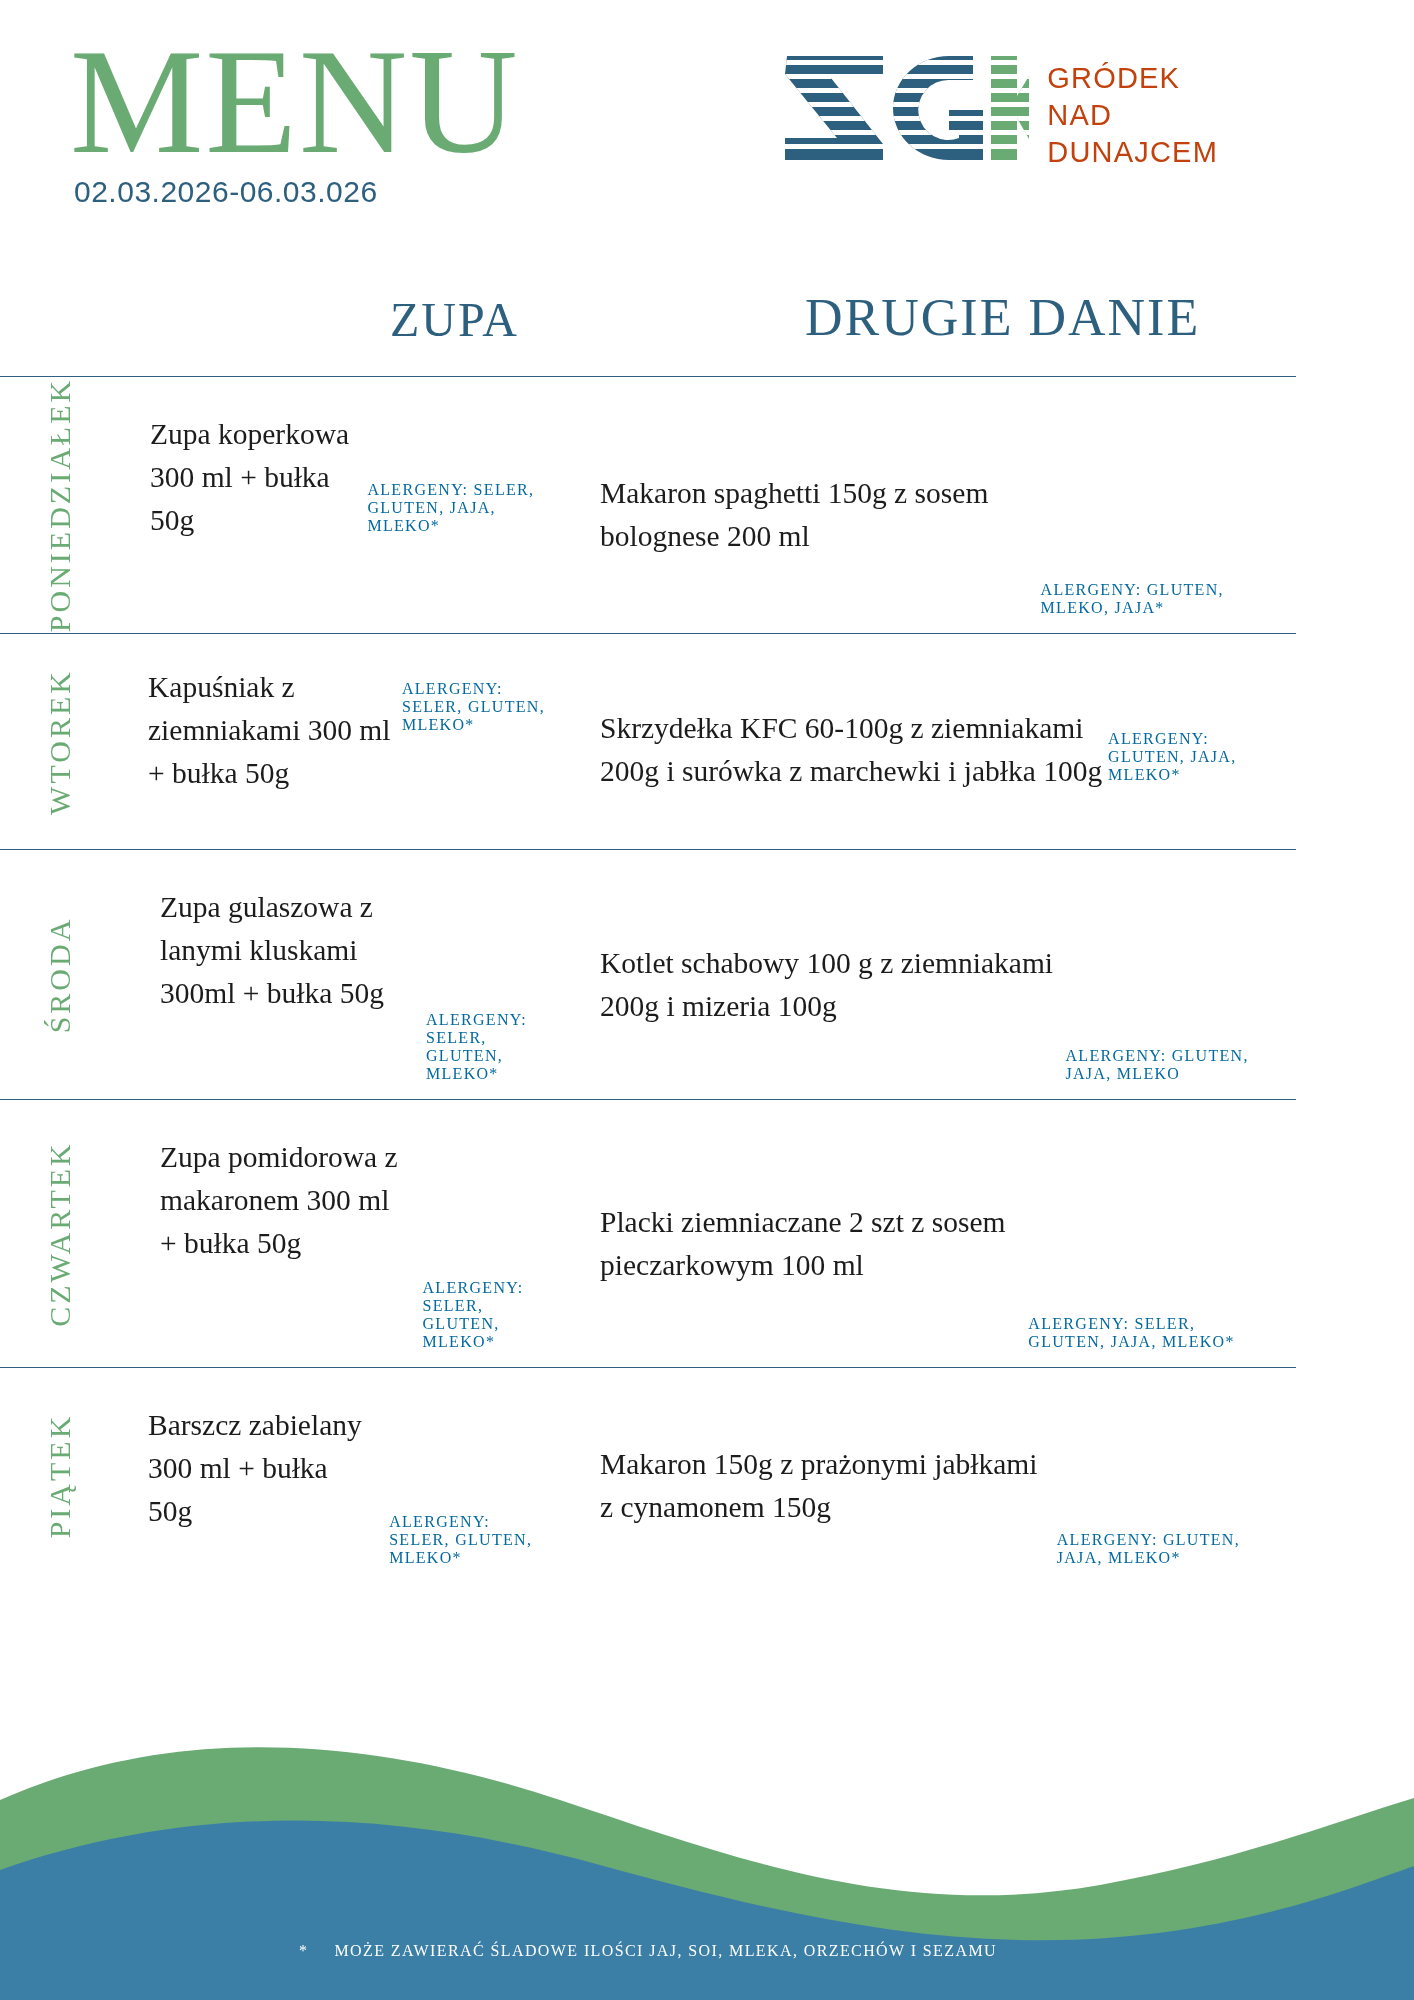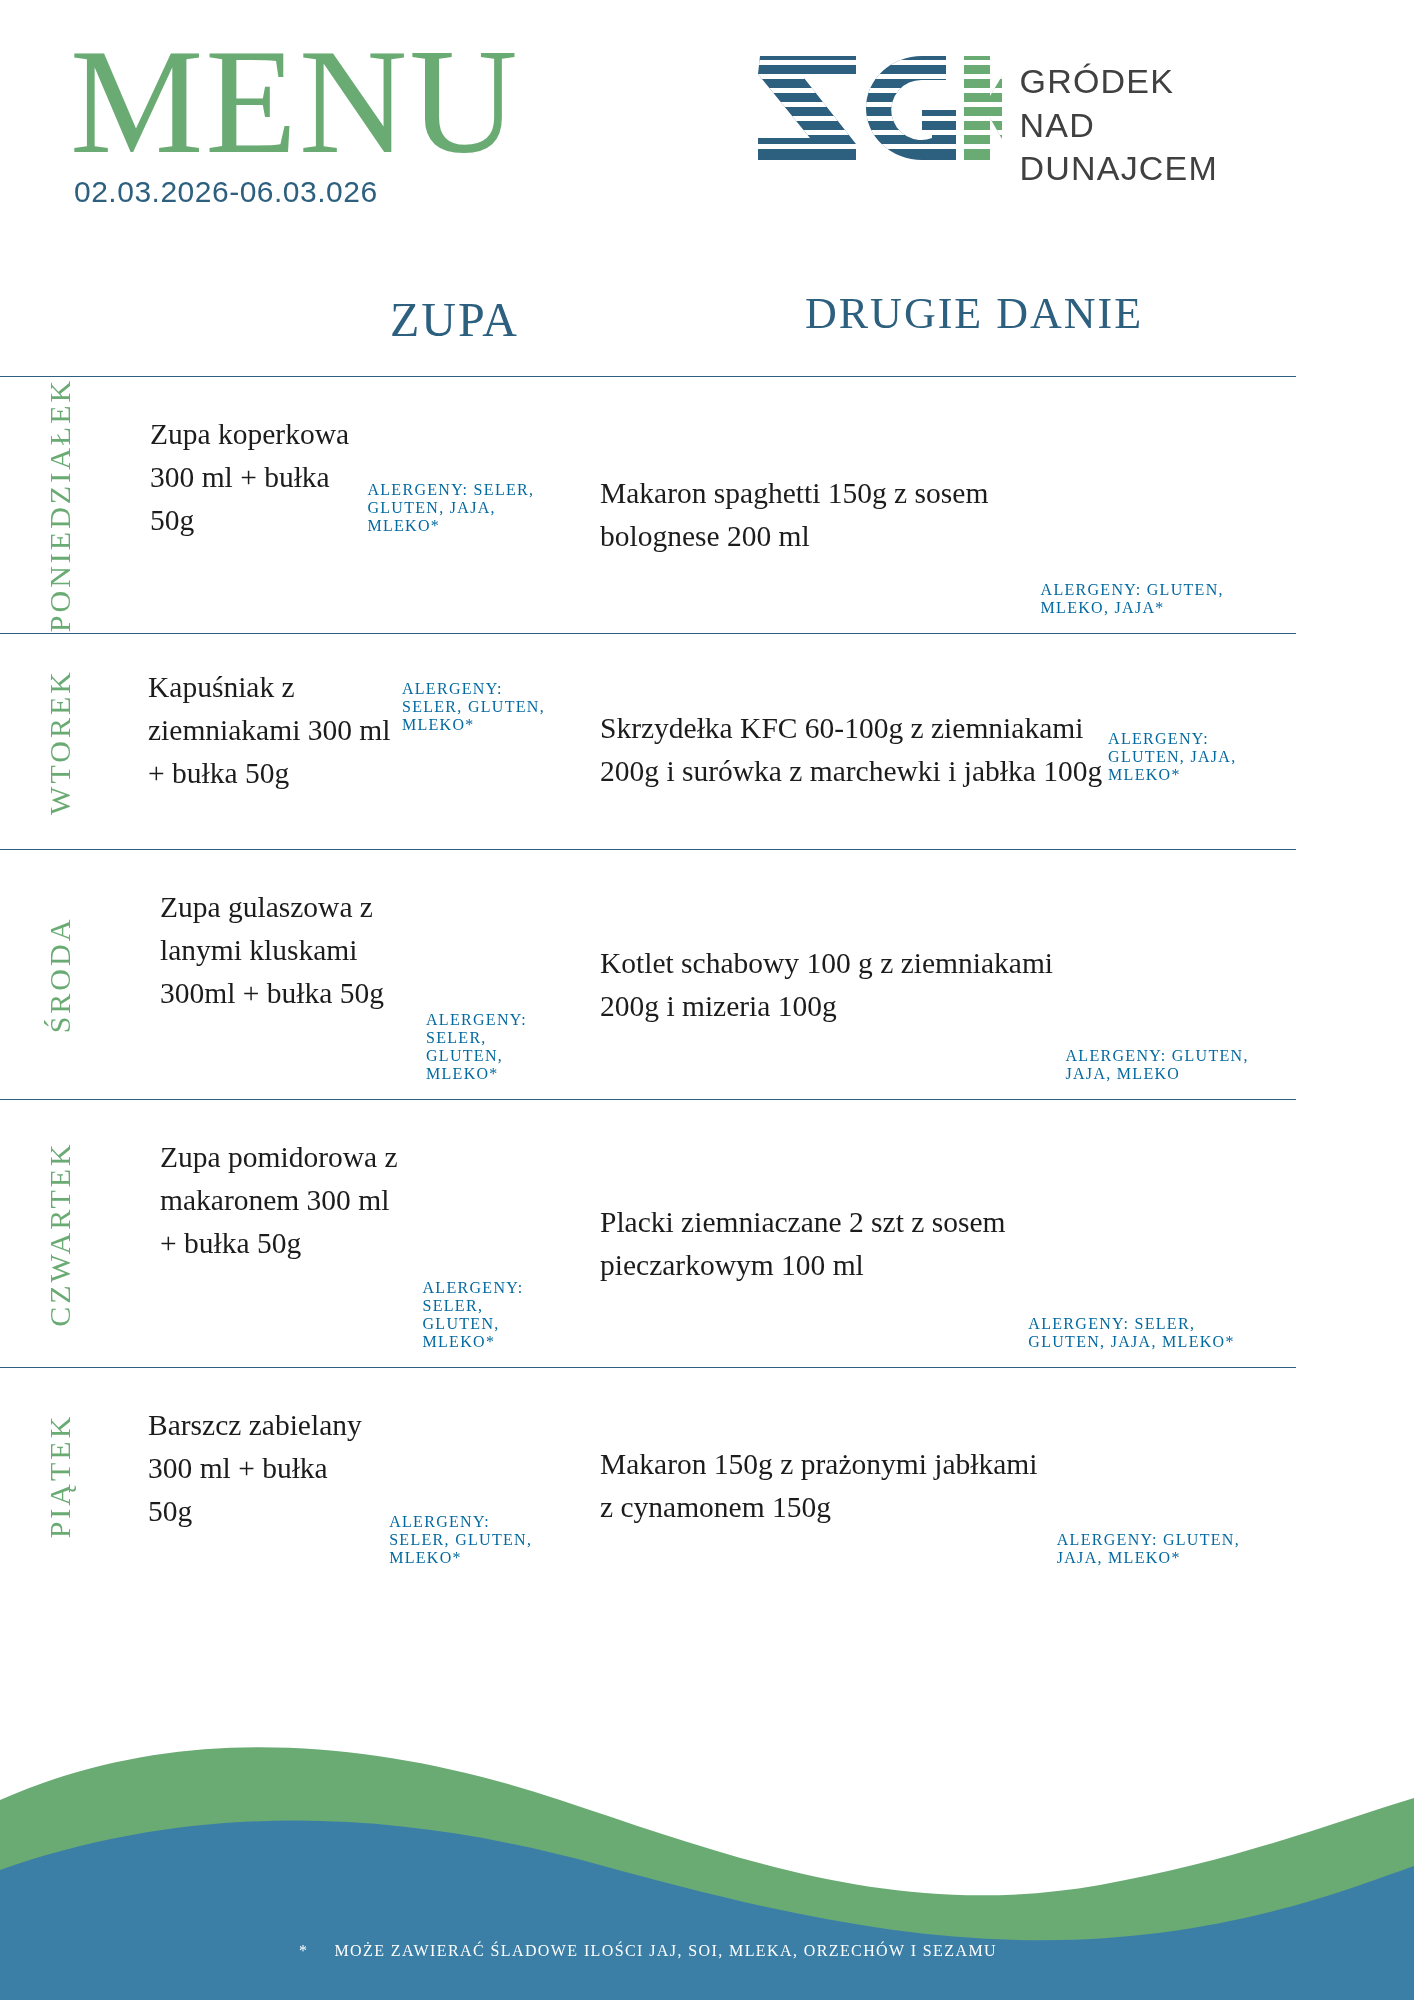--- a/index.html
+++ b/index.html
@@ -55,44 +55,44 @@
   }
 
   .logo-mark {
     width: 250px;
     height: 120px;
     position: relative;
   }
 
   .logo-text {
     font-family: "Liberation Sans", sans-serif;
-    font-size: 34px;
+    font-size: 29px;
     line-height: 1.28;
     letter-spacing: 1.2px;
-    color: #404040;
+    color: #c2410c;
     padding-top: 12px;
   }
 
   
   .col-heads {
     position: relative;
     height: 80px;
     margin-top: 22px;
   }
 
   .col-head {
     position: absolute;
     font-family: "Liberation Serif", serif;
     color: #2d5f7f;
     letter-spacing: 2px;
     font-size: 48px;
   }
 
   .col-head.zupa { left: 390px; top: 0; }
-  .col-head.drugie { left: 805px; top: -4px; font-size: 44px; }
+  .col-head.drugie { left: 805px; top: -4px; font-size: 52px; }
 
   
   .rows { position: relative; margin-top: 4px; }
 
   .row {
     position: relative;
     display: flex;
     align-items: stretch;
     border-bottom: 1.5px solid #2d5f7f;
     min-height: 258px;

